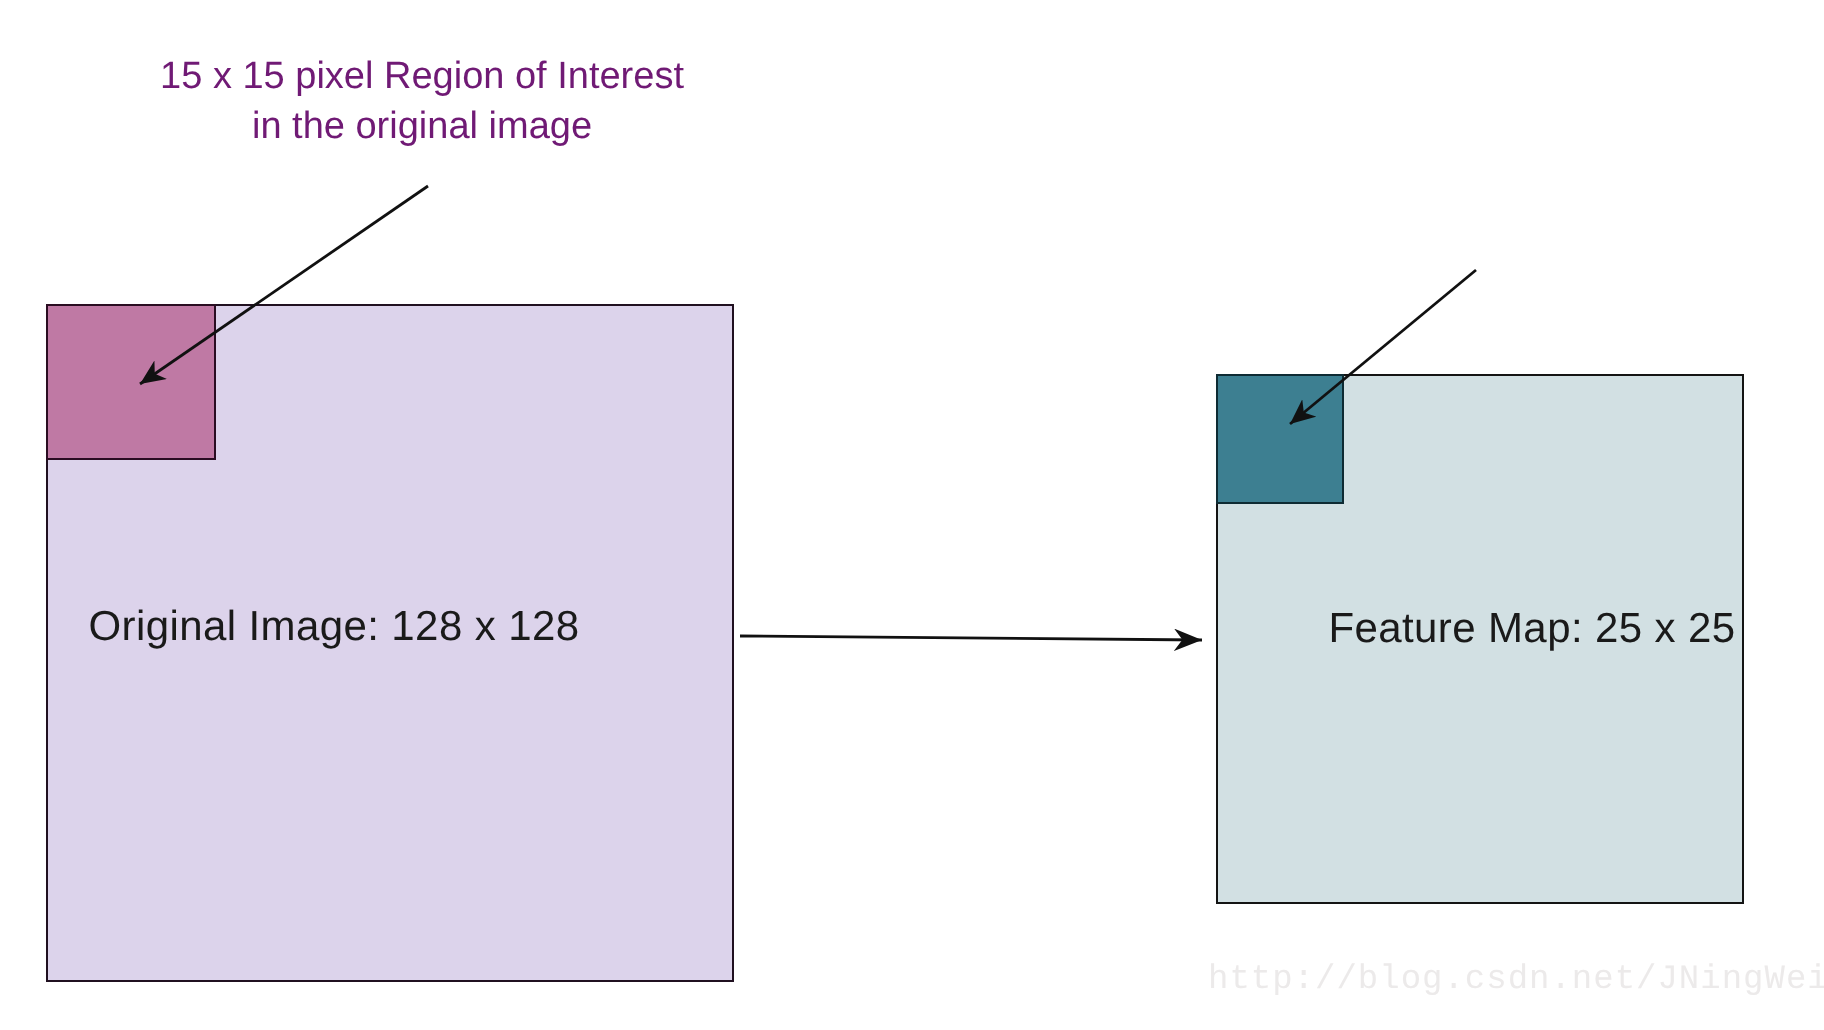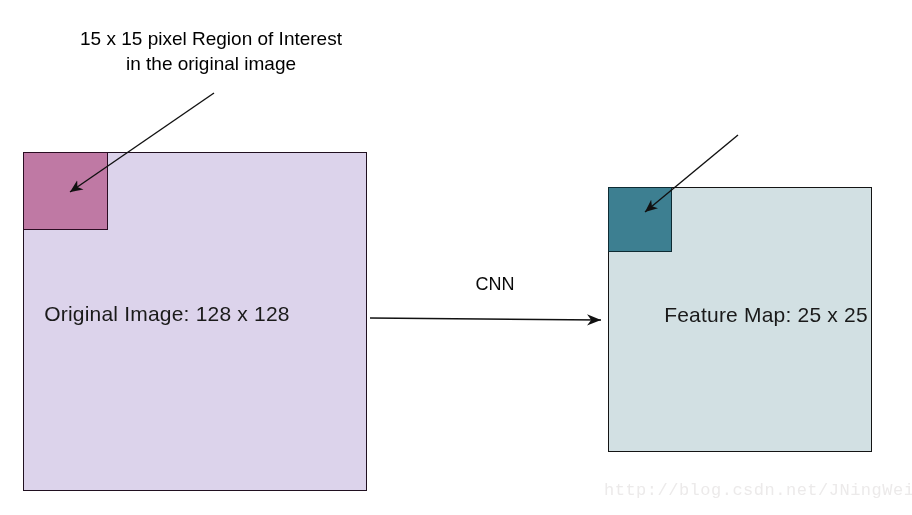--- a/index.html
+++ b/index.html
@@ -39,21 +39,21 @@
     background:#3d7f91;border:1.5px solid #0e2b33;
   }
   #feature-map-label{
     position:absolute;left:608px;top:303px;width:316px;
     text-align:center;font-size:21px;color:#1a1a1a;
     letter-spacing:0.2px;
   }
 
   
   .caption{
-    position:absolute;font-size:19px;color:#000000;
+    position:absolute;font-size:19px;color:#701a75;
     line-height:25px;text-align:center;white-space:pre-line;
   }
   #roi-caption{left:46px;top:26px;width:330px;}
   #feature-caption{left:600px;top:68px;width:300px;}
 
   
   #cnn-label{
     position:absolute;left:440px;top:274px;width:110px;
     text-align:center;font-size:18px;color:#0a0a0a;
   }
@@ -82,21 +82,20 @@
   <div class="caption" id="roi-caption">15 x 15 pixel Region of Interest
 in the original image</div>
 
   <div class="rect" id="feature-map-rect"></div>
 
   <div class="rect" id="feature-roi-rect"></div>
 
   <div id="feature-map-label">Feature Map: 25 x 25</div>
 
 
-  <div id="cnn-label">CNN</div>
 
   <svg class="overlay" viewBox="0 0 912 515">
     <defs>
       <marker id="ah" markerWidth="11" markerHeight="11" refX="9" refY="4" orient="auto" markerUnits="strokeWidth">
         <path d="M0,0 L9,4 L0,8 L2.6,4 z" fill="#111111"></path>
       </marker>
       <marker id="ah-thin" markerWidth="12" markerHeight="12" refX="10" refY="4" orient="auto" markerUnits="strokeWidth">
         <path d="M0,0 L10,4 L0,8 L3,4 z" fill="#111111"></path>
       </marker>
     </defs>

